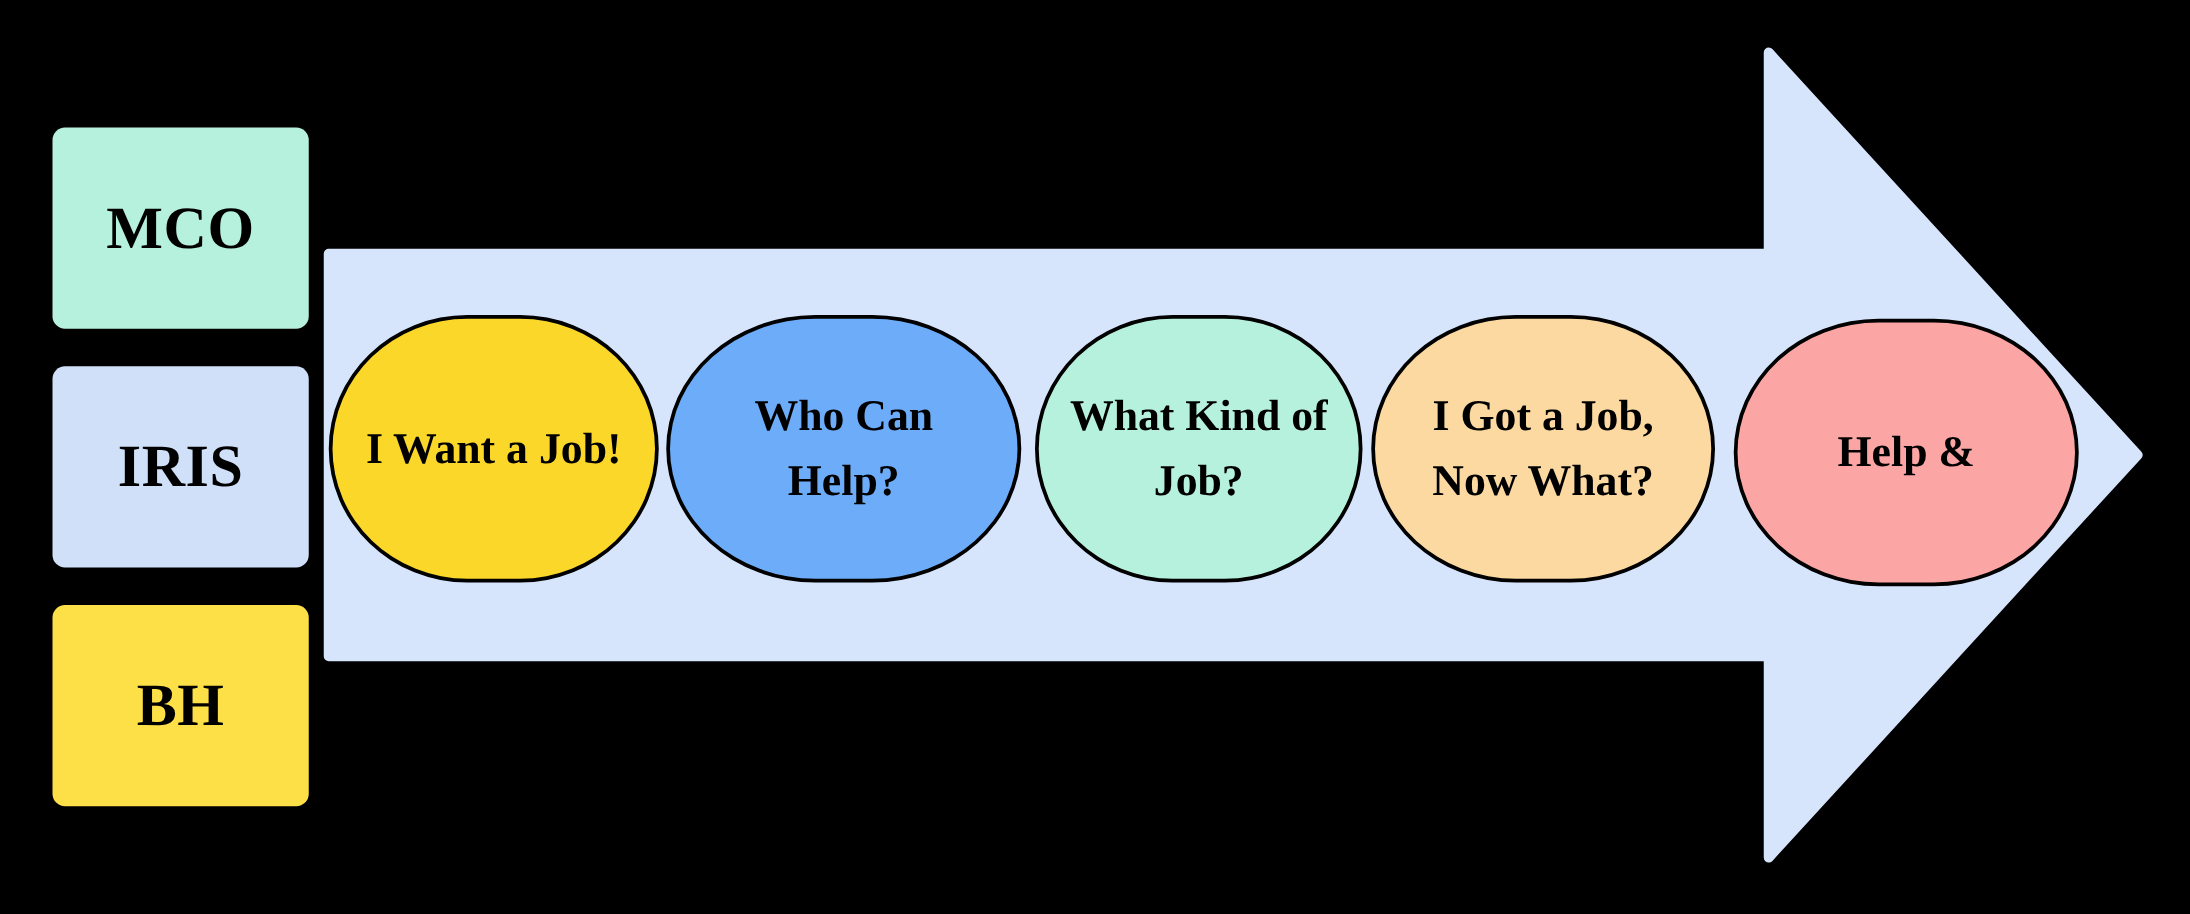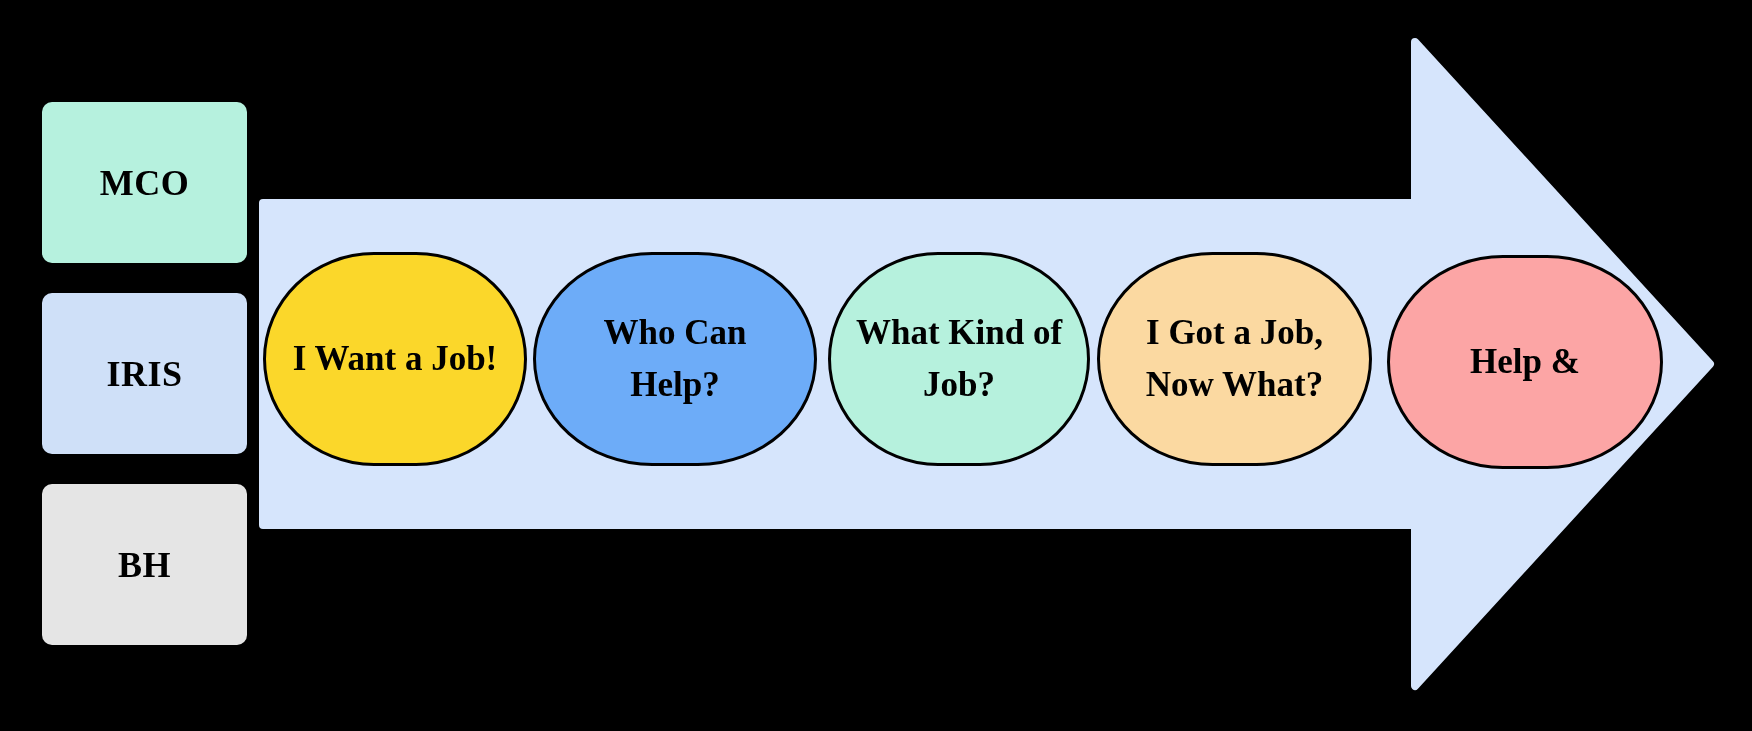--- a/index.html
+++ b/index.html
@@ -3,21 +3,21 @@
 <meta charset="utf-8">
 <style>
   html,body{margin:0;padding:0;background:#000;}
   .stage{
     position:relative;width:1752px;height:731px;background:#000;overflow:hidden;
     font-family:"Liberation Serif","DejaVu Serif",serif;font-weight:bold;color:#000;
   }
   .program{
     position:absolute;left:42px;width:205px;height:161px;border-radius:10px;
     display:flex;align-items:center;justify-content:center;
-    font-size:36px;letter-spacing:.5px;box-sizing:border-box;
+    font-size:48px;letter-spacing:.5px;box-sizing:border-box;
   }
   .p1{top:102px}
   .p2{top:293px}
   .p3{top:484px}
   .arrow-svg{position:absolute;left:0;top:0;width:1752px;height:731px;display:block;}
   .bubble{
     position:absolute;box-sizing:border-box;border:3px solid #000;
     border-radius:42% / 50%;
     display:flex;flex-direction:column;align-items:center;justify-content:center;
     text-align:center;font-size:35px;line-height:1.48;padding:0 8px;
@@ -34,21 +34,21 @@
 <body>
 
 <div class="stage">
 
   <div class="program p1" style="background-color: rgb(182, 241, 222);">
     <span class="program-label">MCO</span>
   </div>
   <div class="program p2" style="background-color: rgb(207, 224, 248);">
     <span class="program-label">IRIS</span>
   </div>
-  <div class="program p3" style="background-color: #e5e5e5; align-items: center;">
+  <div class="program p3" style="background-color: #fde047; align-items: center;">
     <span class="program-label">BH</span>
   </div>
 
   <svg class="arrow-svg" viewBox="0 0 1752 731" xmlns="http://www.w3.org/2000/svg">
     <path d="M 263 203 H 1415 V 42 L 1710 364 L 1415 686 V 525 H 263 Z" stroke-width="8" stroke-linejoin="round" fill="#d6e5fc" stroke="#d6e5fc"></path>
   </svg>
 
   <div class="bubble s1" style="background-color: rgb(251, 215, 42);">
     <span class="bubble-line">I Want a Job!</span>
     <span class="bubble-line"></span>

